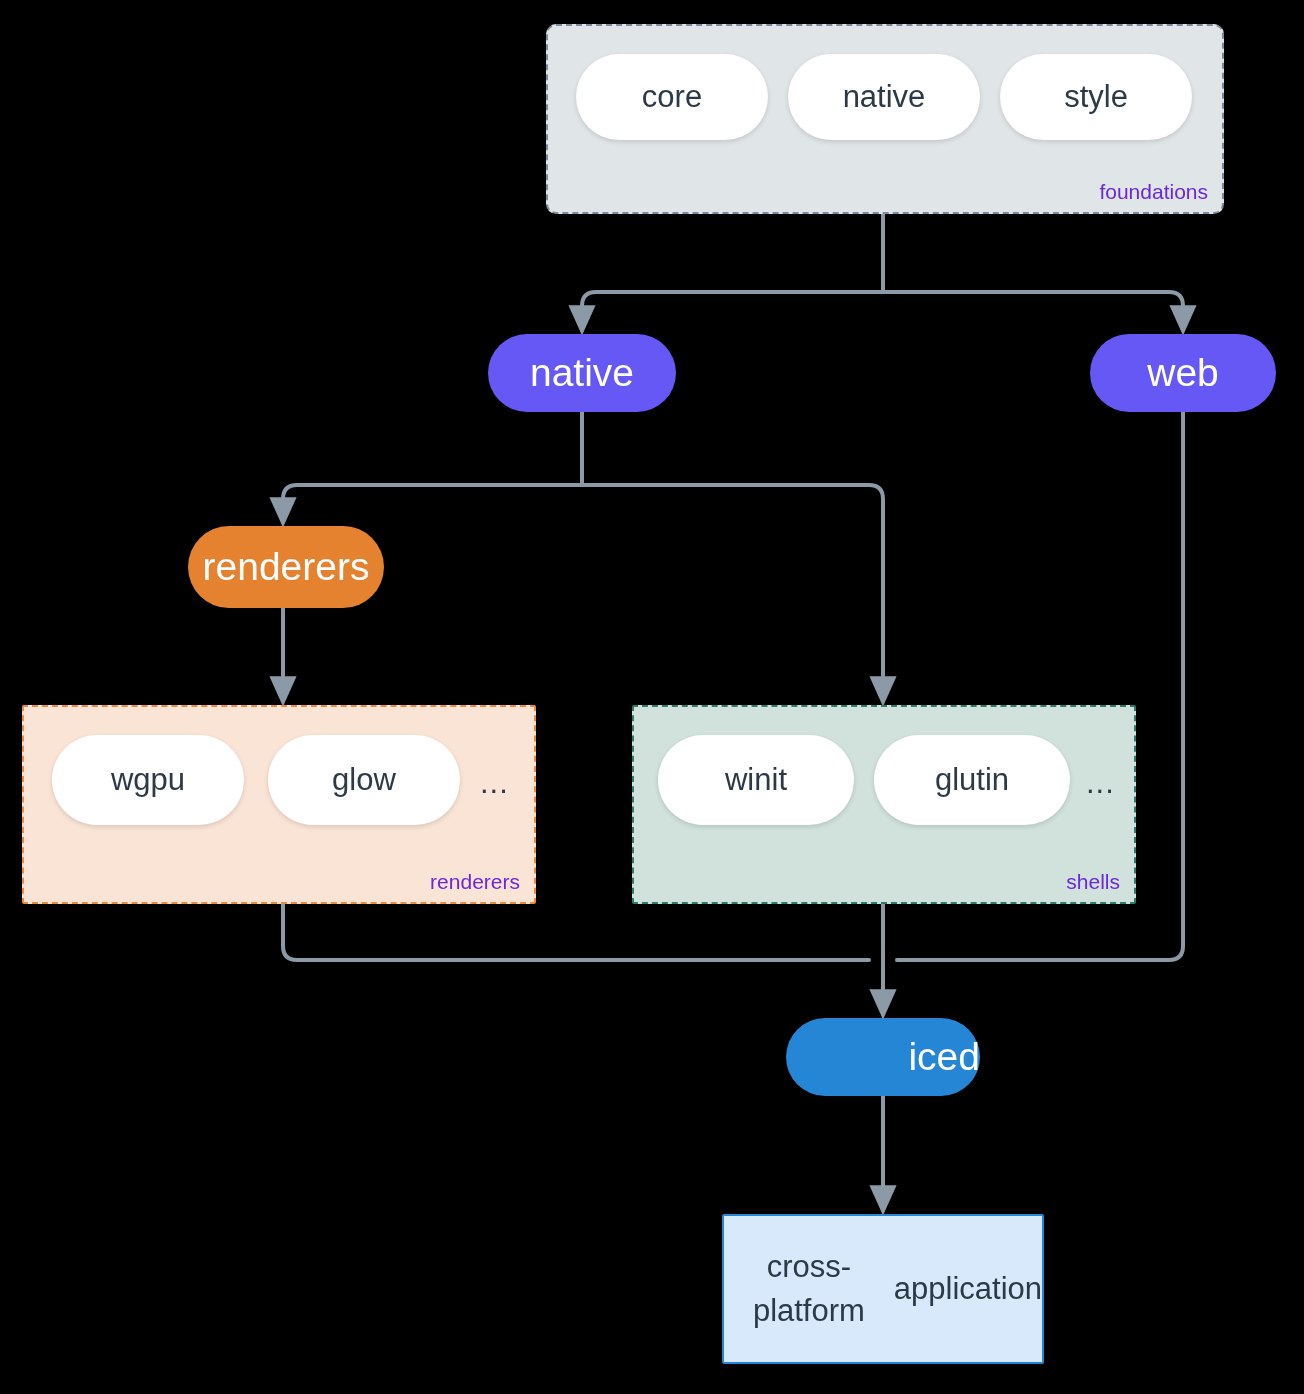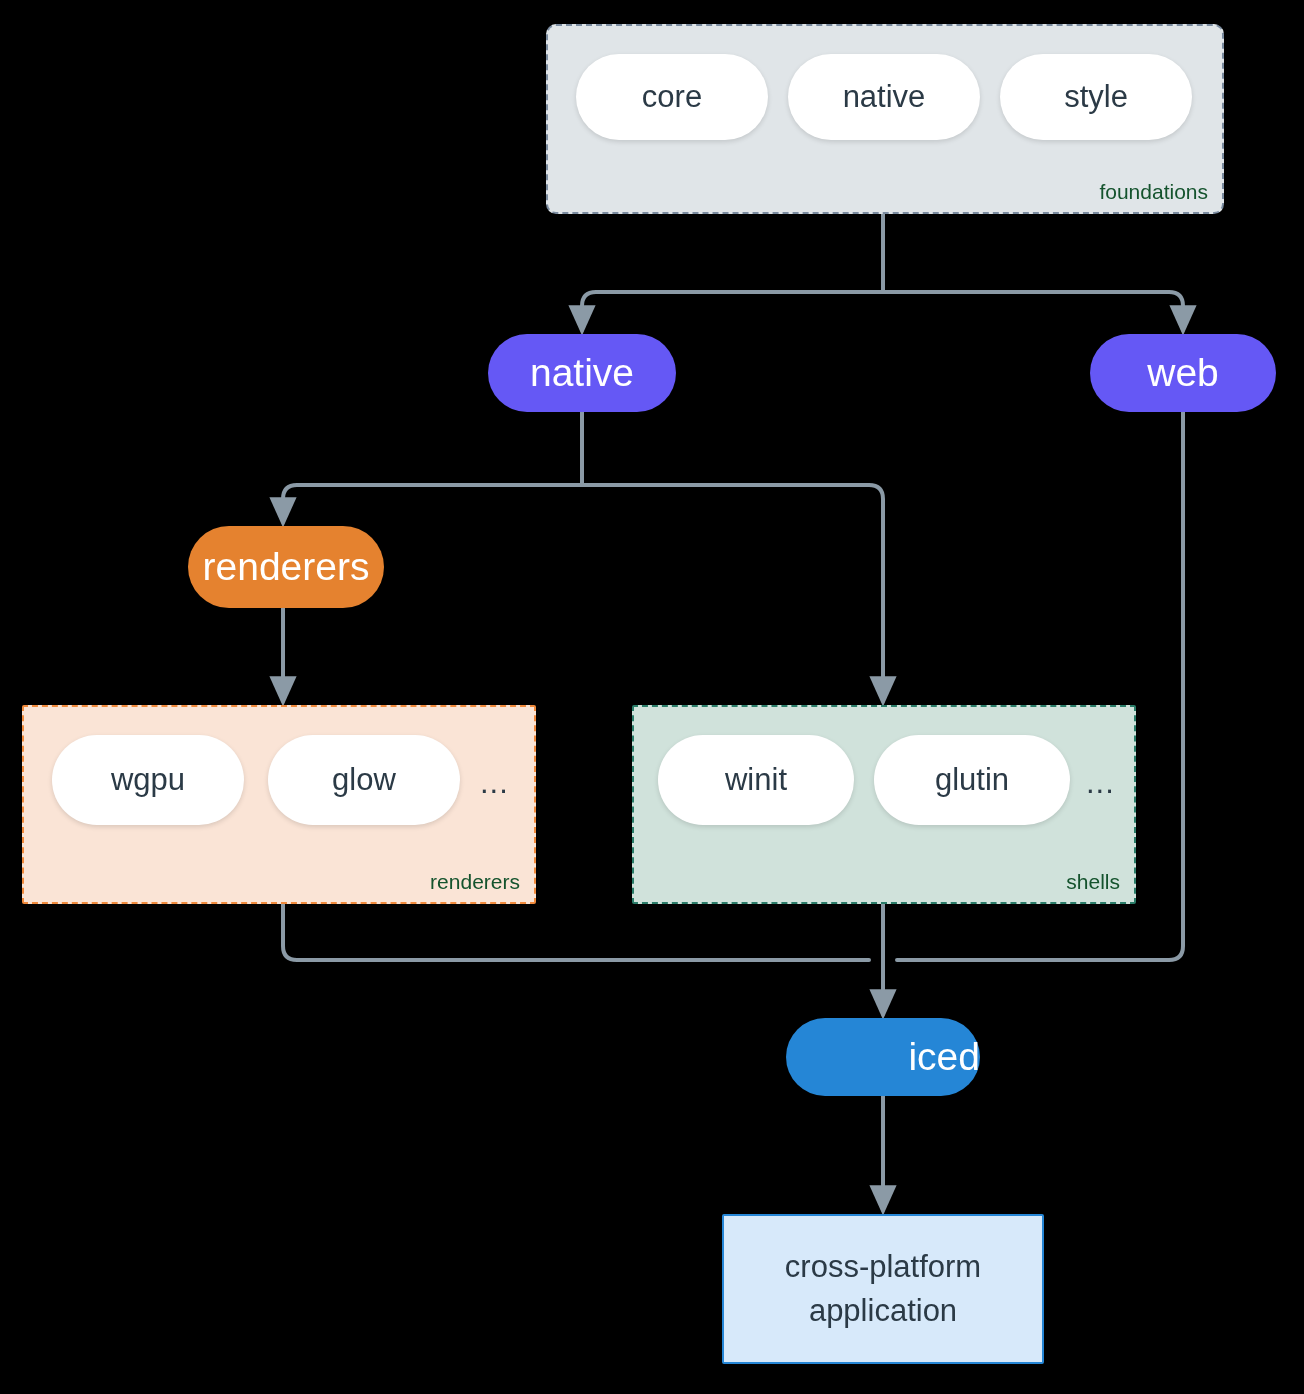--- a/index.html
+++ b/index.html
@@ -29,21 +29,21 @@
     position: absolute;
     box-sizing: border-box;
     border-width: 2px;
     border-style: dashed;
   }
   .cluster-label {
     position: absolute;
     right: 14px;
     bottom: 8px;
     font-size: 21px;
-    color: #14532d;
+    color: #6d28d9;
     white-space: nowrap;
   }
 
   #cluster-foundations {
     left: 546px;  top: 24px;
     width: 678px; height: 190px;
     background: #e0e5e8;
     border-color: #7b8ca0;
     border-radius: 10px;
   }
@@ -102,21 +102,21 @@
   
   #node-application {
     position: absolute;
     box-sizing: border-box;
     left: 722px; top: 1214px;
     width: 322px; height: 150px;
     background: #d7e9fa;
     border: 2px solid #2586d6;
     border-radius: 2px;
     display: flex;
-    flex-direction: column;
+    flex-direction: row;
     align-items: center;
     justify-content: center;
     color: #2b3a46;
     font-size: 31px;
     line-height: 1.42;
     text-align: center;
   }
 </style>
 </head>
 <body>

